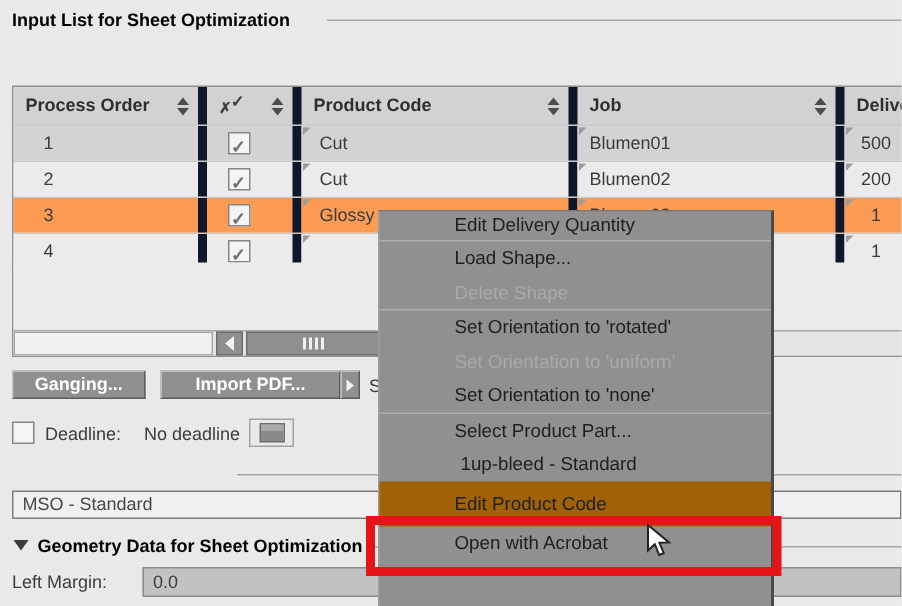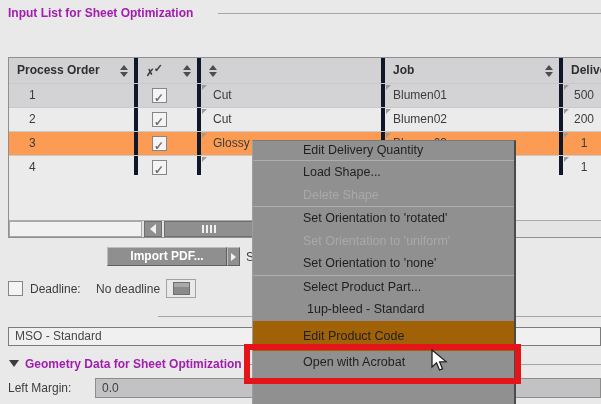--- a/index.html
+++ b/index.html
@@ -1,28 +1,28 @@
 <!DOCTYPE html>
 <html><head>
 <meta charset="utf-8">
 <style>
   html,body{margin:0;padding:0;}
   body{width:601px;height:404px;font-family:"Liberation Sans",sans-serif;}
   #root{position:relative;width:601px;height:404px;background:#e9e9ea;overflow:hidden;}
   .abs{position:absolute;}
 
   
-  .group-title{font-weight:bold;font-size:12px;color:#a21caf;white-space:nowrap;}
+  .group-title{font-weight:bold;font-size:12px;color:#000000;white-space:nowrap;}
   .rule{height:1px;background:#a6a6a8;}
 
   
   #table{left:8px;top:57px;width:596px;height:179px;border:1px solid #8f8f8f;background:#ebebec;}
   .trow{display:flex;width:100%;height:23px;line-height:23px;font-size:12px;color:#3c3c3c;}
   .thead{height:25px;line-height:25px;background:#d2d2d4;font-weight:bold;border-bottom:1px solid #9a9a9a;color:#2f2f2f;}
-  .cell{box-sizing:border-box;border-right:4px solid #0f172a;overflow:hidden;white-space:nowrap;position:relative;}
+  .cell{box-sizing:border-box;border-right:6px solid #0f172a;overflow:hidden;white-space:nowrap;position:relative;}
   .thead .cell{display:flex;align-items:center;justify-content:space-between;padding:0 5px 0 8px;}
   .c-order{width:129px;}
   .c-check{width:63px;}
   .c-prod{width:184px;}
   .c-job{width:178px;}
   .c-del{flex:1;border-right:none;}
   .r-odd .cell{background:#d3d3d5;}
   .r-even .cell{background:#ebebec;}
   .r-sel .cell{background:#fc9b53;}
   .trow{border-bottom:1px solid #c9c9ca;}
@@ -94,20 +94,21 @@
     <div class="trow thead">
       <div class="cell c-order">
         <span>Process Order</span>
         <span class="sort-icon"></span>
       </div>
       <div class="cell c-check">
         <span class="checkfilter"></span>
         <span class="sort-icon"></span>
       </div>
       <div class="cell c-prod">
+        <span>Product Code</span>
         <span class="sort-icon"></span>
       </div>
       <div class="cell c-job">
         <span>Job</span>
         <span class="sort-icon"></span>
       </div>
       <div class="cell c-del">
         <span>Delive</span>
       </div>
     </div>
@@ -159,20 +160,21 @@
       <div id="hscroll-left">
           <span class="arr-left"></span>
         </div>
       <div id="hscroll-thumb">
           <span class="grip"></span>
         </div>
     </div>
   </div>
 
   
+  <div class="abs btn" style="left:8px;top:247px;width:89px;height:19px;">Ganging...</div>
   <div class="abs btn" style="left:107px;top:247px;width:120px;height:19px;">Import PDF...</div>
   <div class="abs btn" style="left:227px;top:247px;width:13px;height:19px;display:flex;align-items:center;">
       <span class="arr-right"></span>
     </div>
   <div class="abs plain-label" style="left:246px;top:250px;">S</div>
 
   
   <span class="abs checkbox" style="left:8px;top:281px;"></span>
   <div class="abs plain-label" style="left:30px;top:282px;">Deadline:</div>
   <div class="abs plain-label" style="left:96px;top:282px;">No deadline</div>

